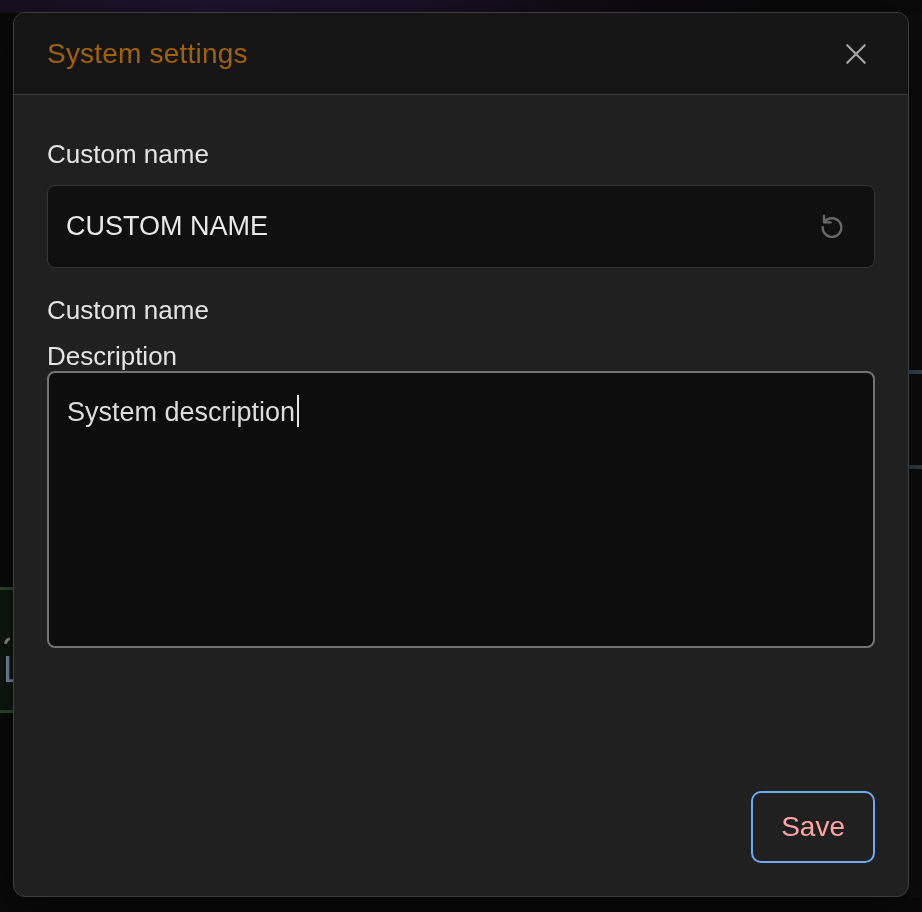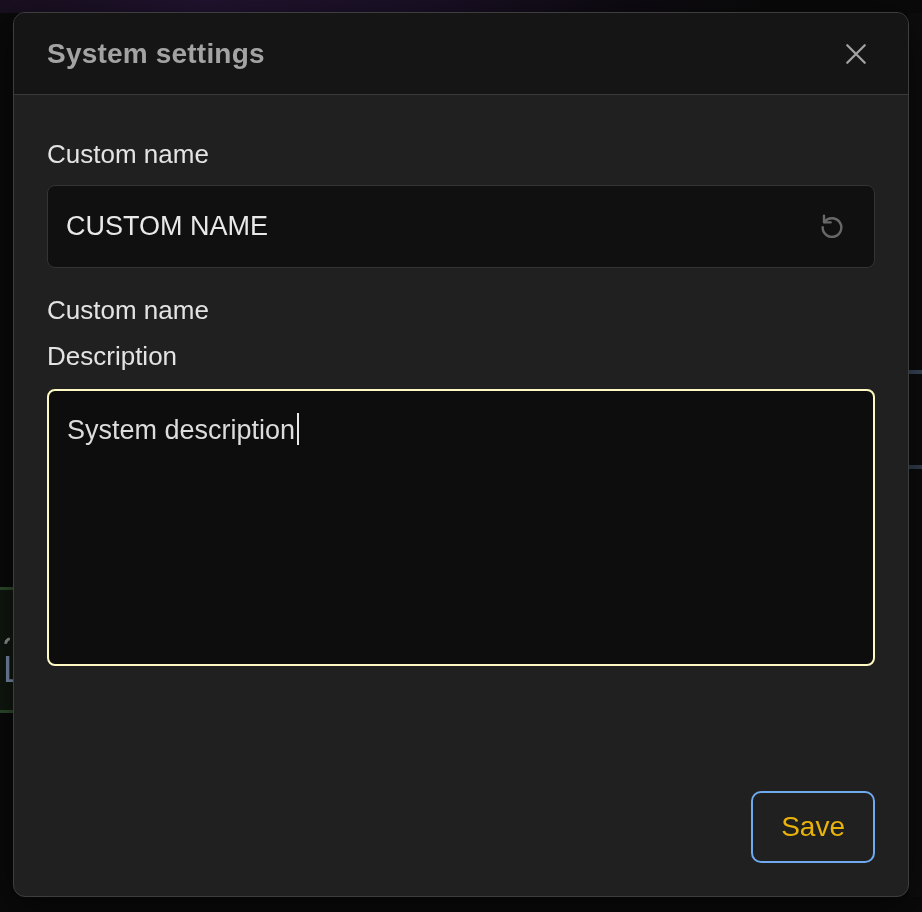--- a/index.html
+++ b/index.html
@@ -53,21 +53,21 @@
     overflow: hidden;
   }
   .modal-header {
     height: 82px; flex: 0 0 82px;
     background: #151516;
     border-bottom: 1px solid #3a3a3a;
     display: flex; align-items: center;
     padding: 0 30px 0 33px;
   }
   .modal-title {
-    font-size: 28px; font-weight: 700; color: #a3a3a3;
+    font-size: 28px; font-weight: 400; color: #a16207;
     letter-spacing: 0.2px;
     text-align: center;
   }
   .close-btn {
     margin-left: auto;
     width: 44px; height: 44px;
     background: transparent; border: none;
     display: flex; align-items: center; justify-content: center;
     cursor: pointer; color: #a3a3a3;
   }
@@ -97,25 +97,25 @@
   }
   .icon-btn {
     width: 44px; height: 44px; flex: 0 0 44px;
     background: transparent; border: none;
     display: flex; align-items: center; justify-content: center;
     cursor: pointer;
   }
   .revert-color { color: #686868; }
   .danger-color { color: #8d4a4a; }
 
-  .desc-label { margin-bottom: 18px; }
+  .desc-label { margin-bottom: 0; }
   .textarea-box {
     height: 277px;
     background: #0d0d0d;
-    border: 2px solid #fef9c3;
+    border: 2px solid #737373;
     border-radius: 8px;
     padding: 22px 18px;
     font-size: 27px; color: #dcdcdc;
     line-height: 34px;
     cursor: text;
   }
   .caret {
     display: inline-block;
     width: 2px; height: 32px;
     background: #e8e8e8;
@@ -125,21 +125,21 @@
 
   .modal-footer {
     display: flex; justify-content: flex-end;
     padding: 25px 33px 33px 33px;
   }
   .save-btn {
     min-width: 121px; height: 72px;
     background: transparent;
     border: 2px solid #6fa9ef;
     border-radius: 10px;
-    color: #eab308;
+    color: #fca5a5;
     font-size: 28px; font-weight: 400;
     font-family: "Liberation Sans", sans-serif;
     padding: 0 28px;
     cursor: pointer;
   }
 </style>
 </head>
 <body>
 
 <div class="bg-topstrip"></div>

